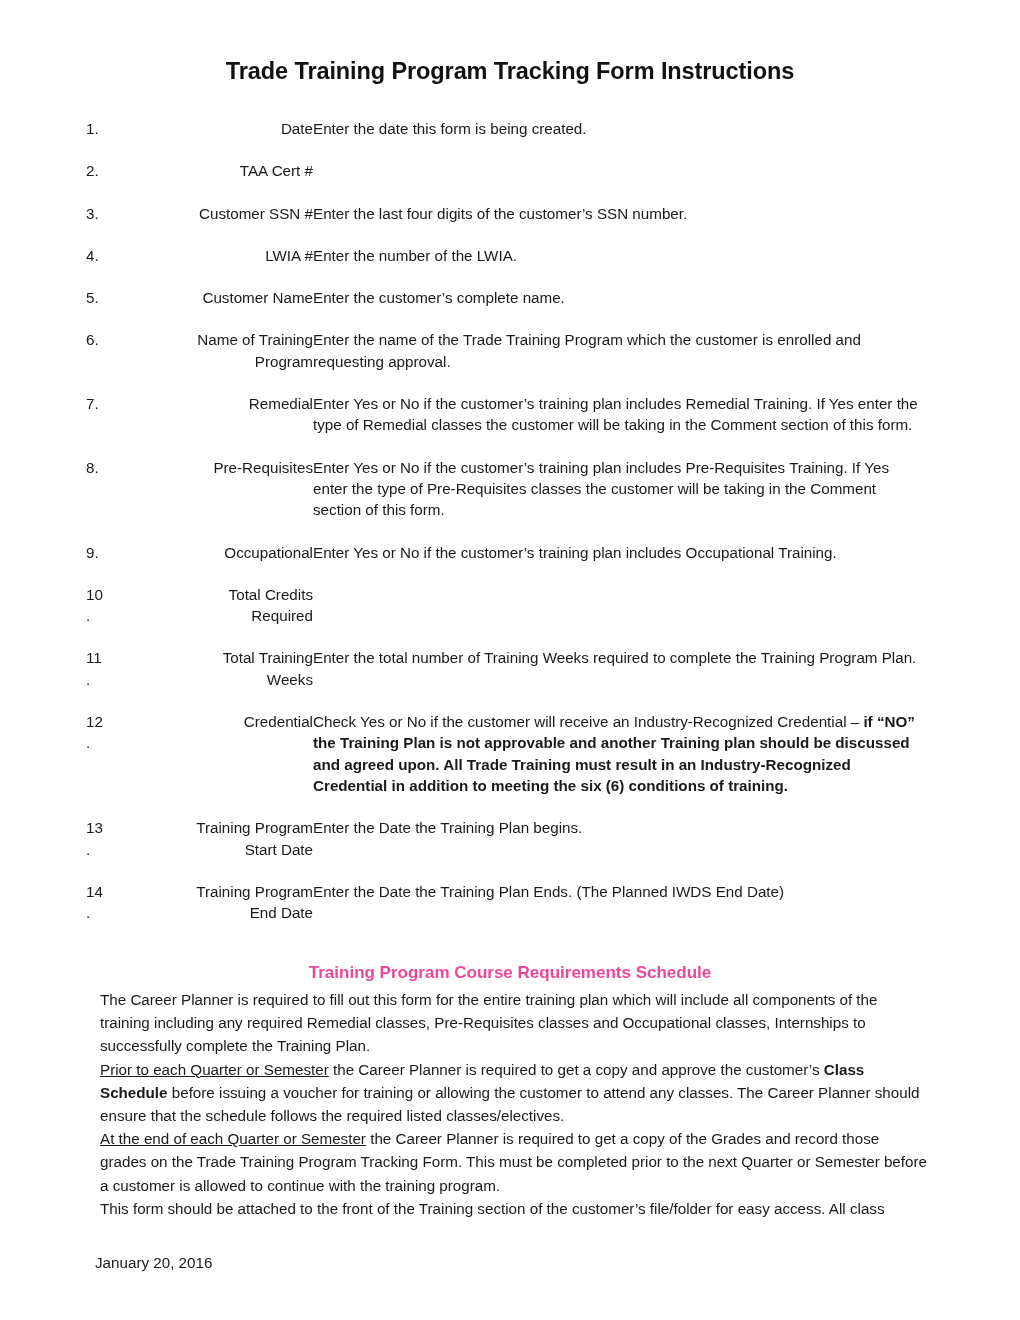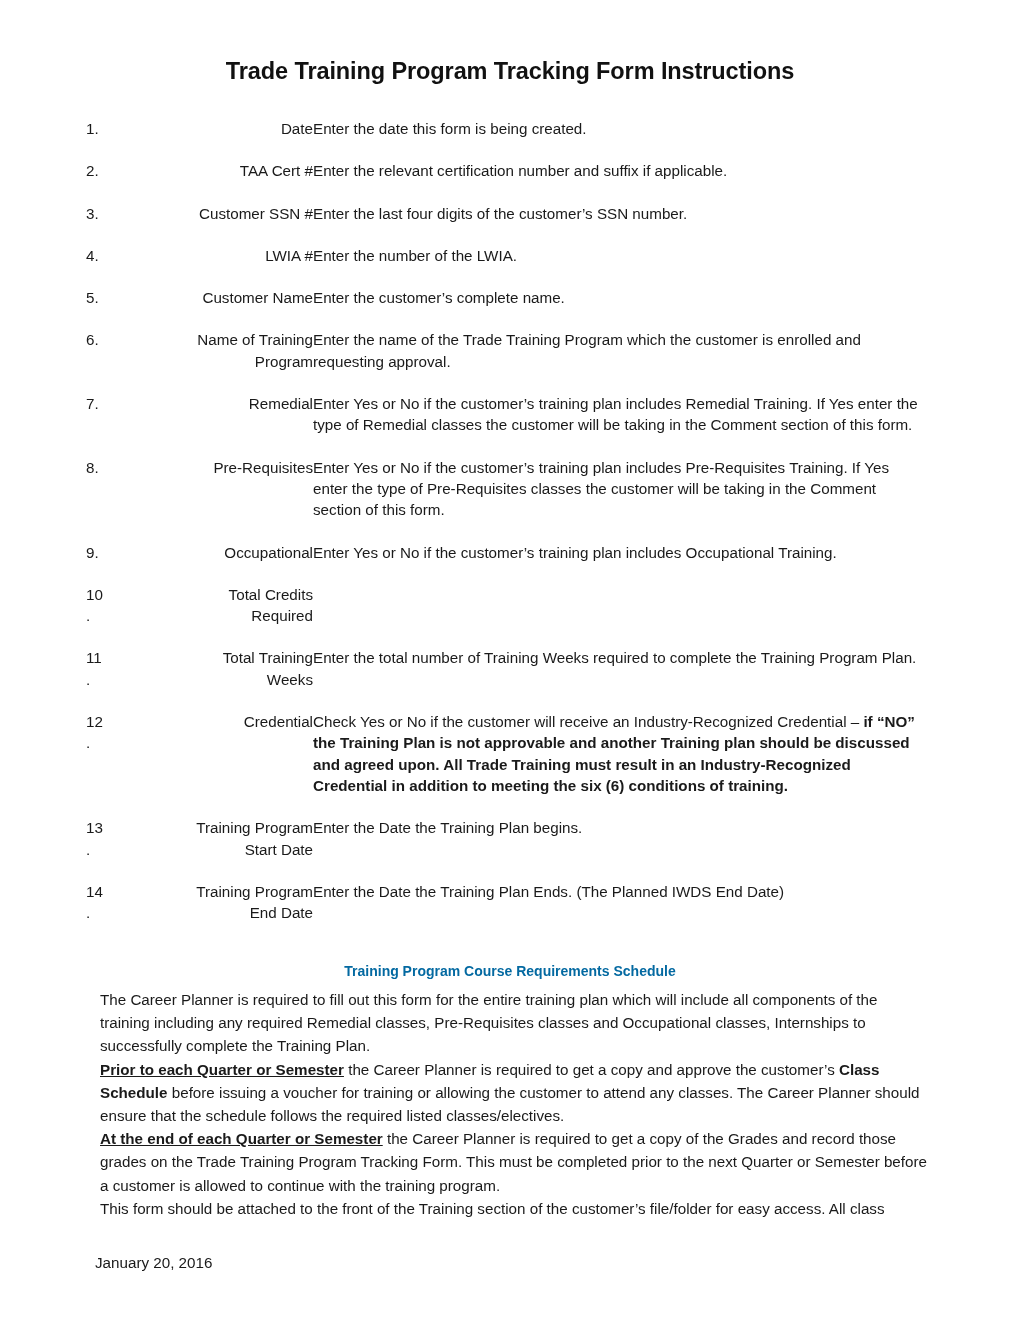--- a/index.html
+++ b/index.html
@@ -62,36 +62,36 @@
     font-size: 15.2px;
     line-height: 21.3px;
   }
   .item-desc b { font-weight: bold; }
 
   .section-heading {
     position: absolute;
     left: 95px;
     width: 830px;
     text-align: center;
-    font-size: 14px;
+    font-size: 17px;
     font-weight: bold;
-    color: #0369a1;
+    color: #ec4899;
   }
   .body-block {
     position: absolute;
     left: 100px;
     width: 828px;
     font-size: 15.2px;
     line-height: 23.2px;
   }
   .body-block p {
     margin: 0;
   }
   .body-block b { font-weight: bold; }
-  .body-block u.bu { font-weight: bold; text-decoration: underline; }
+  .body-block u.bu { font-weight: normal; text-decoration: underline; }
 
   .footer {
     position: absolute;
     left: 95px;
     top: 1252px;
     width: 830px;
     font-size: 15.2px;
     line-height: 21px;
     display: flex;
     flex-direction: column;
@@ -111,21 +111,20 @@
 
     <div class="item">
       <div class="item-num">1.</div>
       <div class="item-label">Date</div>
       <div class="item-desc">Enter the date this form is being created.</div>
     </div>
 
     <div class="item">
       <div class="item-num">2.</div>
       <div class="item-label">TAA Cert #</div>
-      <div class="item-desc">Enter the relevant certification number and suffix if applicable.</div>
     </div>
 
     <div class="item">
       <div class="item-num">3.</div>
       <div class="item-label">Customer SSN #</div>
       <div class="item-desc">Enter the last four digits of the customer’s SSN number.</div>
     </div>
 
     <div class="item">
       <div class="item-num">4.</div>

